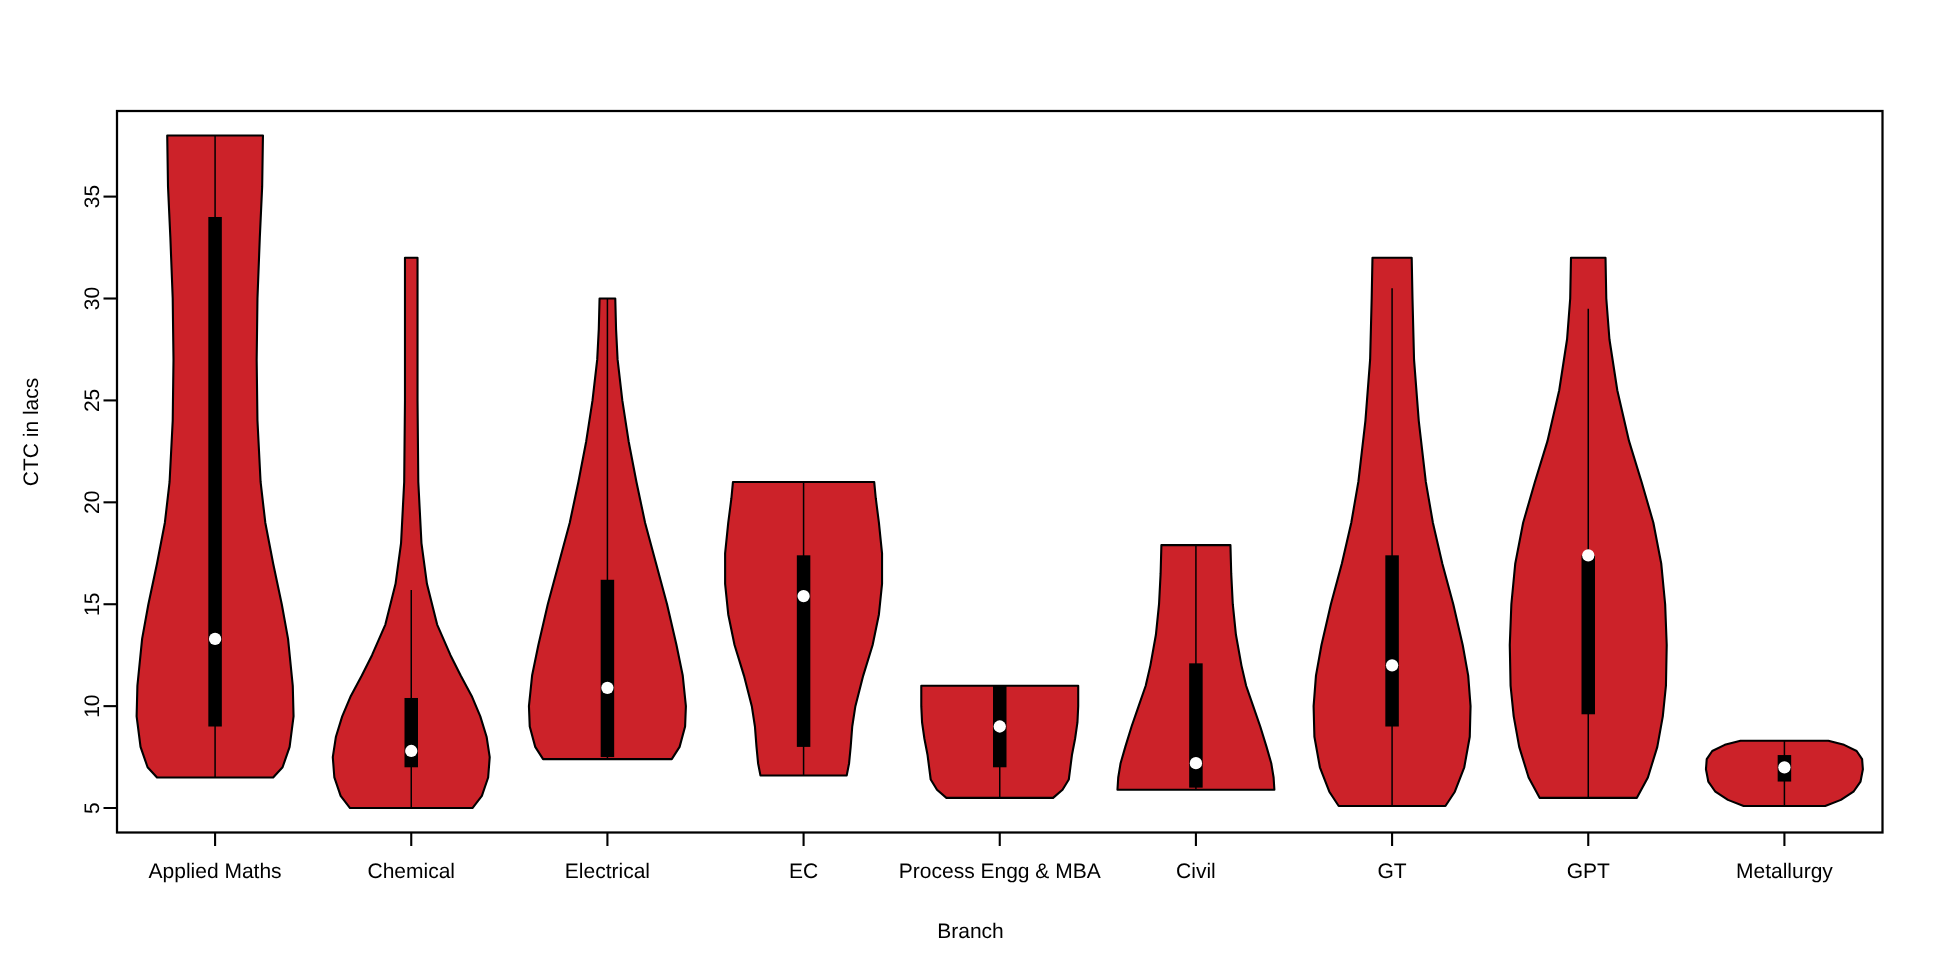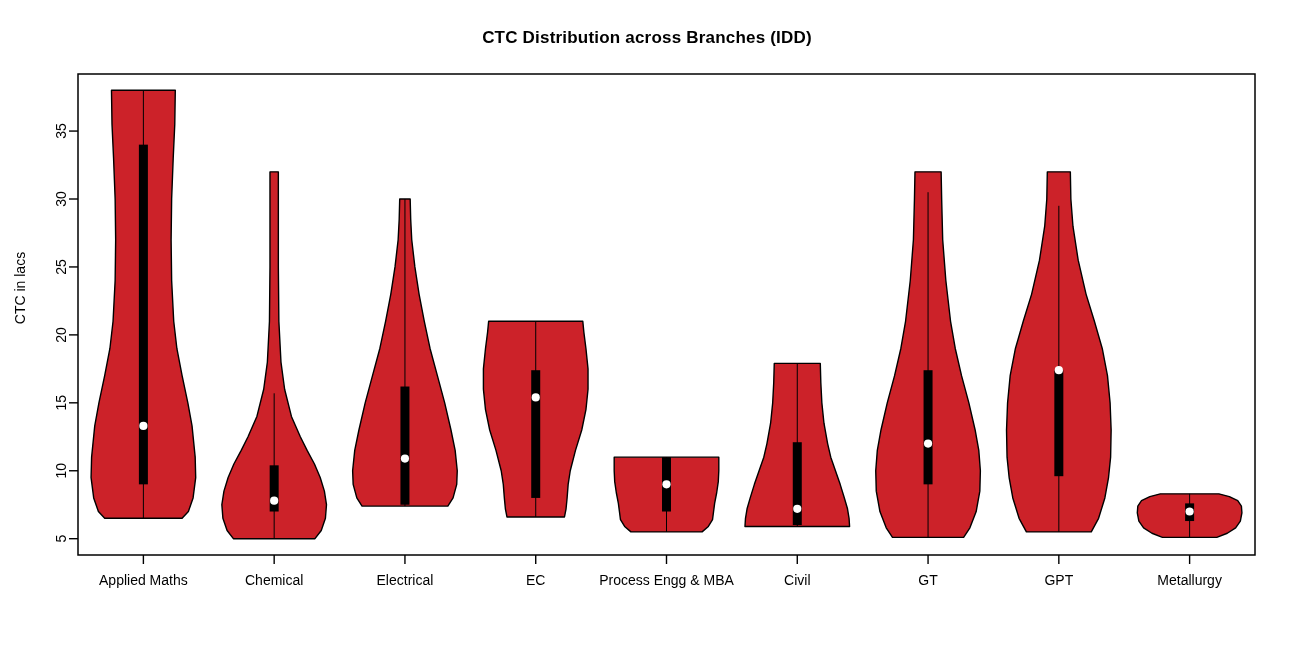--- a/index.html
+++ b/index.html
@@ -65,24 +65,24 @@
     font-family: "Liberation Sans", sans-serif;
     font-size: 14px;
     fill: #000000;
   }
 </style>
 </head>
 <body>
 
 <div id="chart-root">
 
-  <div id="chart-title">CTC Distribution across Branches (IDD)</div>
 
   <div id="y-axis-title">CTC in lacs</div>
 
+  <div id="x-axis-title">Branch</div>
 
   <svg id="plot" width="1294" height="653">
     <g id="g-violins">
         <g>
           <path d="M104.68,518.31 L98.40,511.52 L93.69,497.93 L91.08,477.55 L91.60,457.17 L94.74,425.92 L98.92,402.82 L104.68,375.64 L109.91,348.47 L113.05,321.29 L115.14,280.53 L115.66,239.77 L115.14,199.01 L113.57,158.24 L112.00,124.27 L111.48,90.31 L175.30,90.31 L174.78,124.27 L173.21,158.24 L171.64,199.01 L171.11,239.77 L171.64,280.53 L173.73,321.29 L176.87,348.47 L182.10,375.64 L187.85,402.82 L192.04,425.92 L195.18,457.17 L195.70,477.55 L193.08,497.93 L188.38,511.52 L182.10,518.31 Z" fill="#CC2229" stroke="#000000" stroke-width="1.4" stroke-linejoin="round"></path>
           <line x1="143.38888888888889" x2="143.38888888888889" y1="90.30508474576271" y2="518.3135593220339" stroke="#000000" stroke-width="1"></line>
           <rect x="138.88888888888889" y="144.65536723163854" width="9" height="339.68926553672304" fill="#000000"></rect>
           <circle cx="143.38888888888889" cy="425.9180790960452" r="4.1" fill="#FFFFFF"></circle>
         </g>
         <g>

